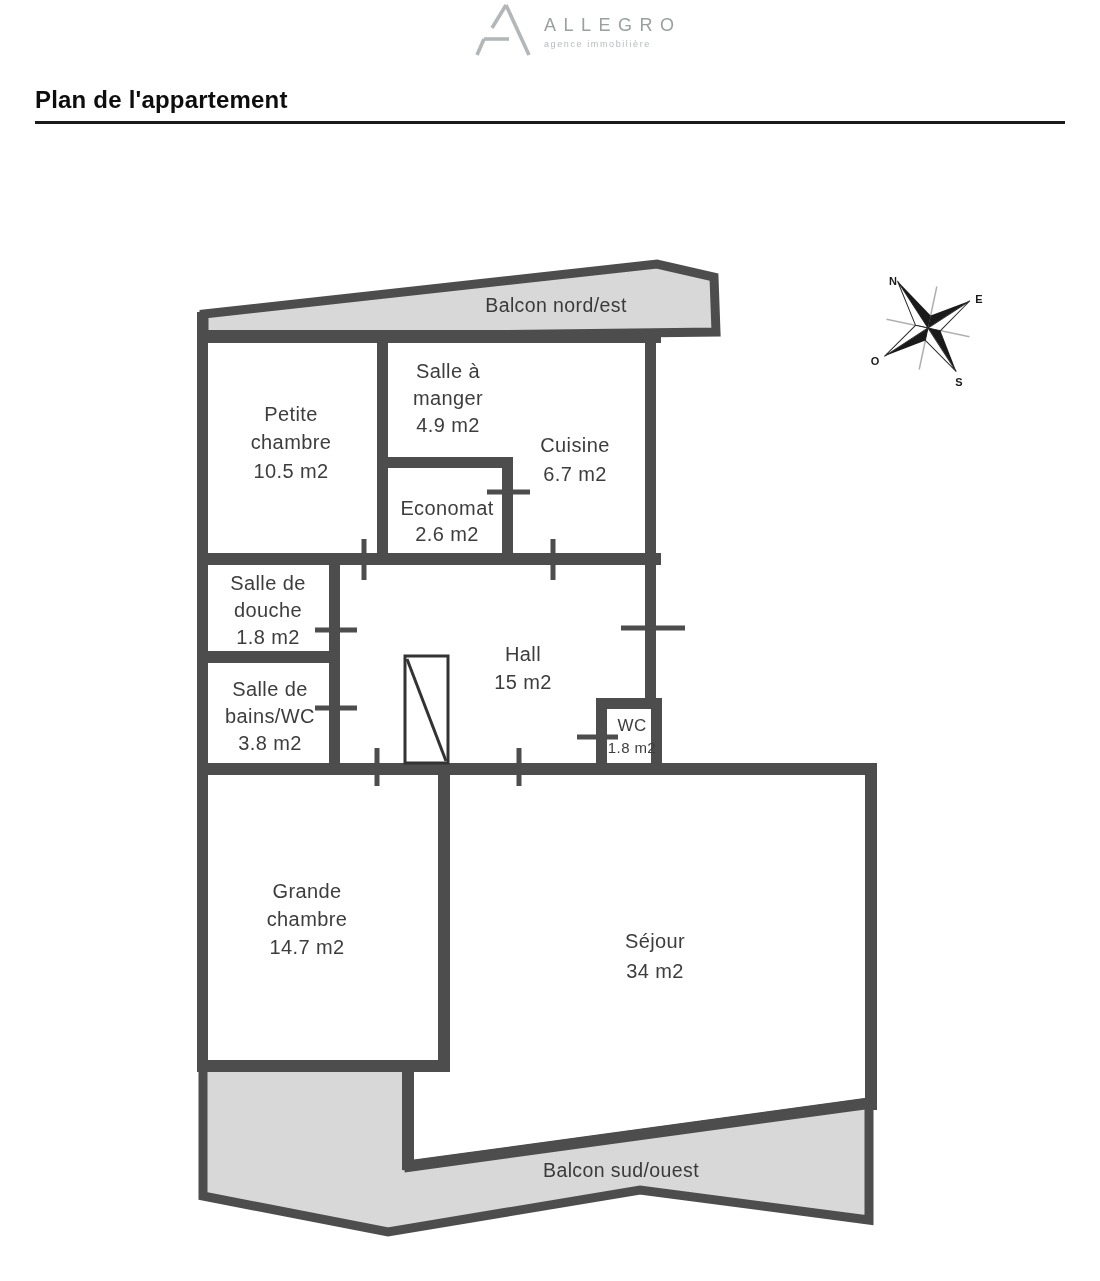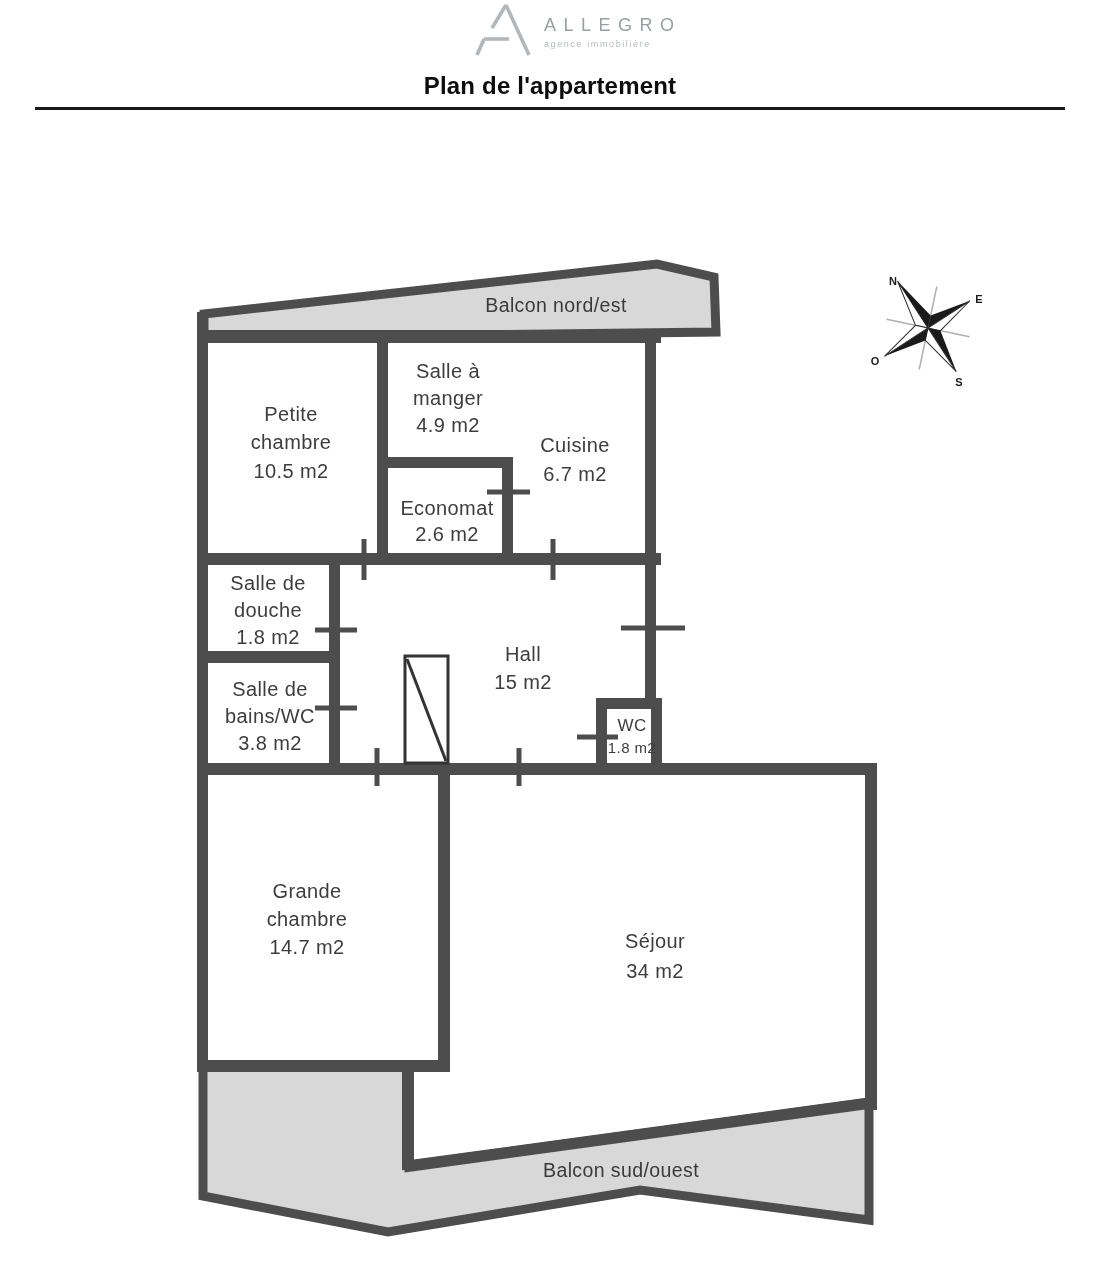--- a/index.html
+++ b/index.html
@@ -9,21 +9,21 @@
   }
   .logo{position:absolute;left:472px;top:2px;display:flex;align-items:flex-start;}
   .logo-mark{display:block;}
   .logo-text{margin-left:10px;margin-top:14px;}
   .logo-brand{
     font-size:18px;letter-spacing:7.5px;color:#9aa0a2;font-weight:400;line-height:1;
   }
   .logo-tagline{
     font-size:9px;letter-spacing:1.6px;color:#b6babc;margin-top:5px;text-align:left;
   }
-  .title-block{position:absolute;left:35px;top:72px;width:1030px;text-align:center;}
+  .title-block{position:absolute;left:35px;top:86px;width:1030px;}
   .page-title{
     font-size:24px;font-weight:700;color:#0d0d0d;margin:0;letter-spacing:0.2px;
   }
   .title-rule{height:2.5px;background:#1a1a1a;margin-top:7px;width:1030px;}
   svg.plan{position:absolute;left:0;top:0;}
   .wall{fill:#4d4d4d;}
   .balcony{fill:#d8d8d8;stroke:#4d4d4d;stroke-width:9;stroke-linejoin:miter;}
   .tick{stroke:#4d4d4d;stroke-width:5;}
   .wall-line{stroke:#4d4d4d;stroke-width:11;}
   .room-label{

